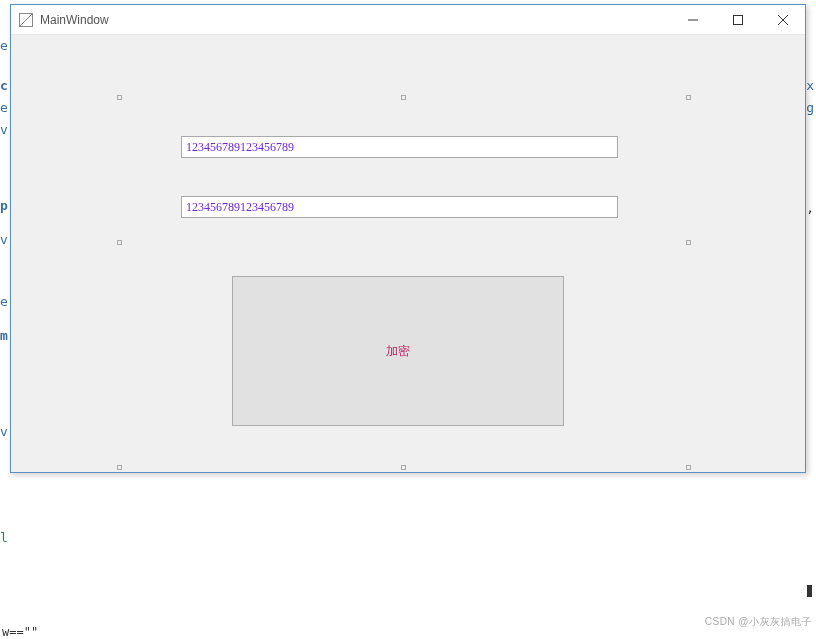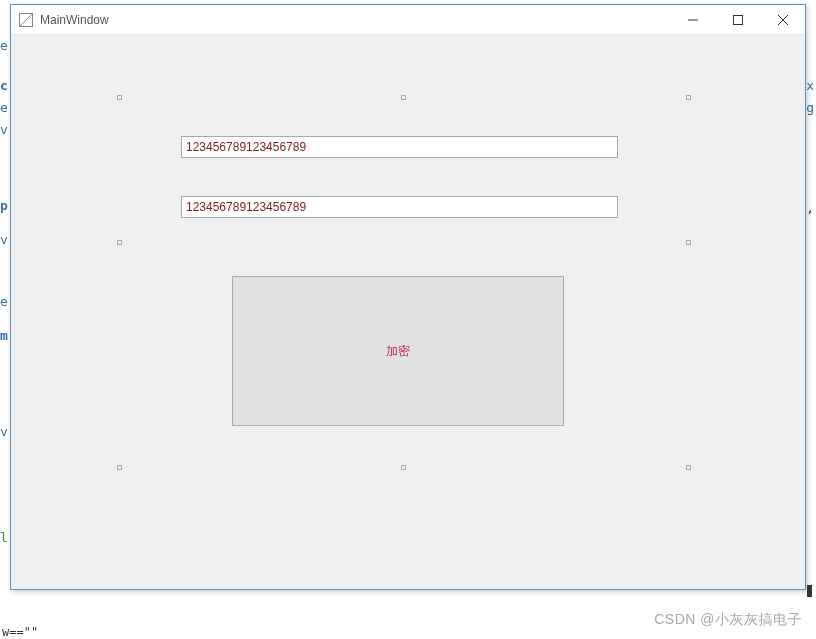--- a/index.html
+++ b/index.html
@@ -22,21 +22,21 @@
       font-family: Consolas, monospace;
       font-size: 13px;
       pointer-events: none;
     }
     .bg-hints span { position: absolute; }
     .window {
       position: absolute;
       left: 10px;
       top: 4px;
       width: 796px;
-      height: 586px;
+      height: 469px;
       background: #f0f0f0;
       border: 1px solid #5a8fbf;
       box-shadow: 2px 2px 6px rgba(0,0,0,0.2);
     }
     .titlebar {
       height: 30px;
       background: #ffffff;
       border-bottom: 1px solid #e8e8e8;
       display: flex;
       align-items: center;
@@ -81,39 +81,39 @@
       background: #f0f0f0;
       border: 1px solid #aaa;
     }
     .text-input {
       position: absolute;
       height: 22px;
       background: #ffffff;
       border: 1px solid #a9a9a9;
       font-size: 12px;
       padding: 2px 4px;
-      color: #7f1d1d;
-      font-family: Liberation Sans, sans-serif;
+      color: #6d28d9;
+      font-family: Liberation Serif, serif;
     }
     .big-button {
       position: absolute;
       background: #e1e1e1;
       border: 1px solid #adadad;
       display: flex;
       align-items: center;
       justify-content: center;
       font-size: 12px;
       color: #be185d;
       cursor: pointer;
     }
     .watermark {
       position: absolute;
-      right: 14px;
+      right: 4px;
       bottom: 10px;
-      font-size: 14px;
+      font-size: 10px;
       color: rgba(120,120,120,0.65);
       letter-spacing: 0.5px;
     }
     .bottom-stray {
       position: absolute;
       left: 2px;
       bottom: 0;
       font-family: Consolas, monospace;
       font-size: 12px;
       color: #333;

